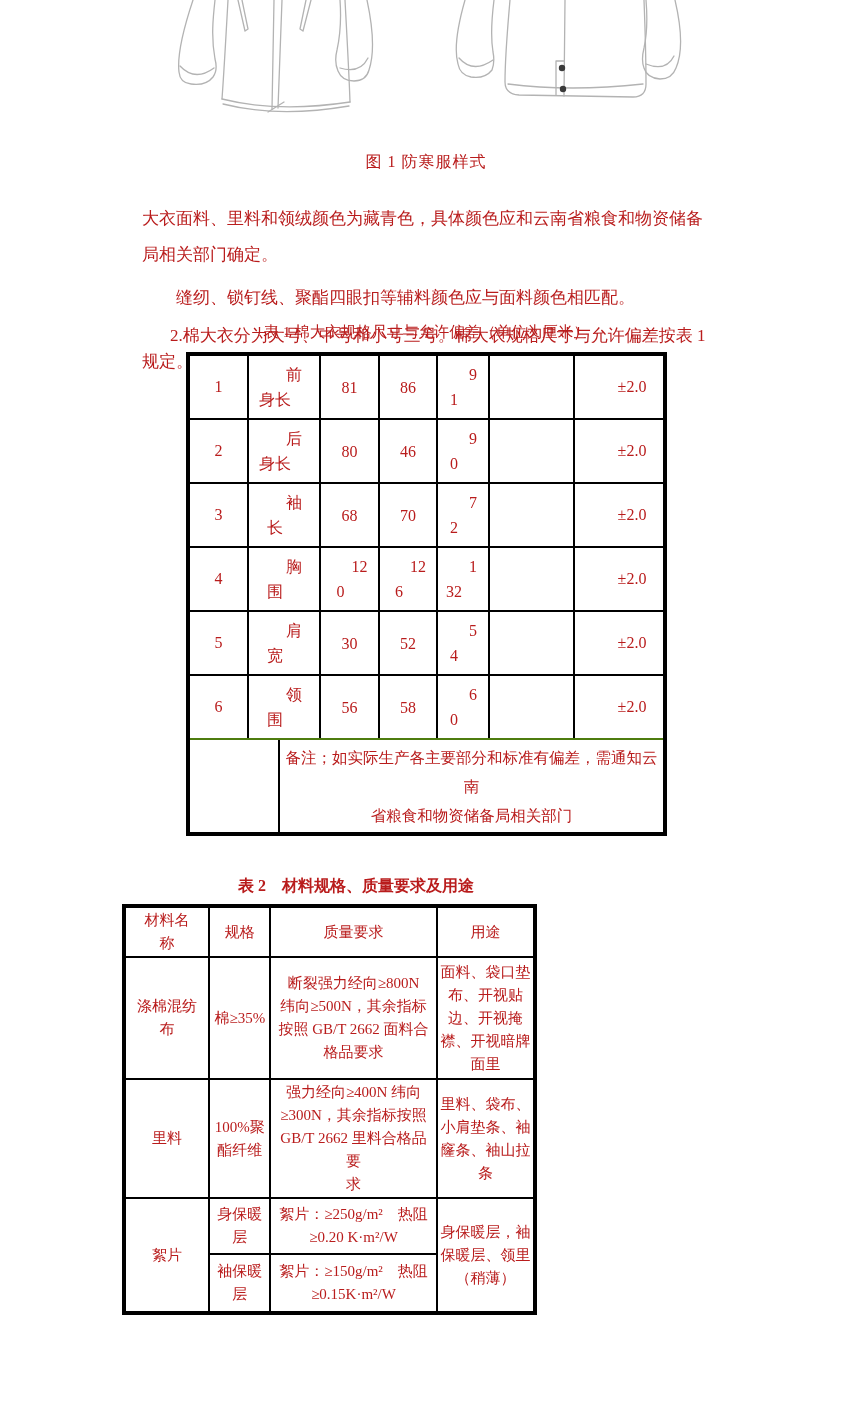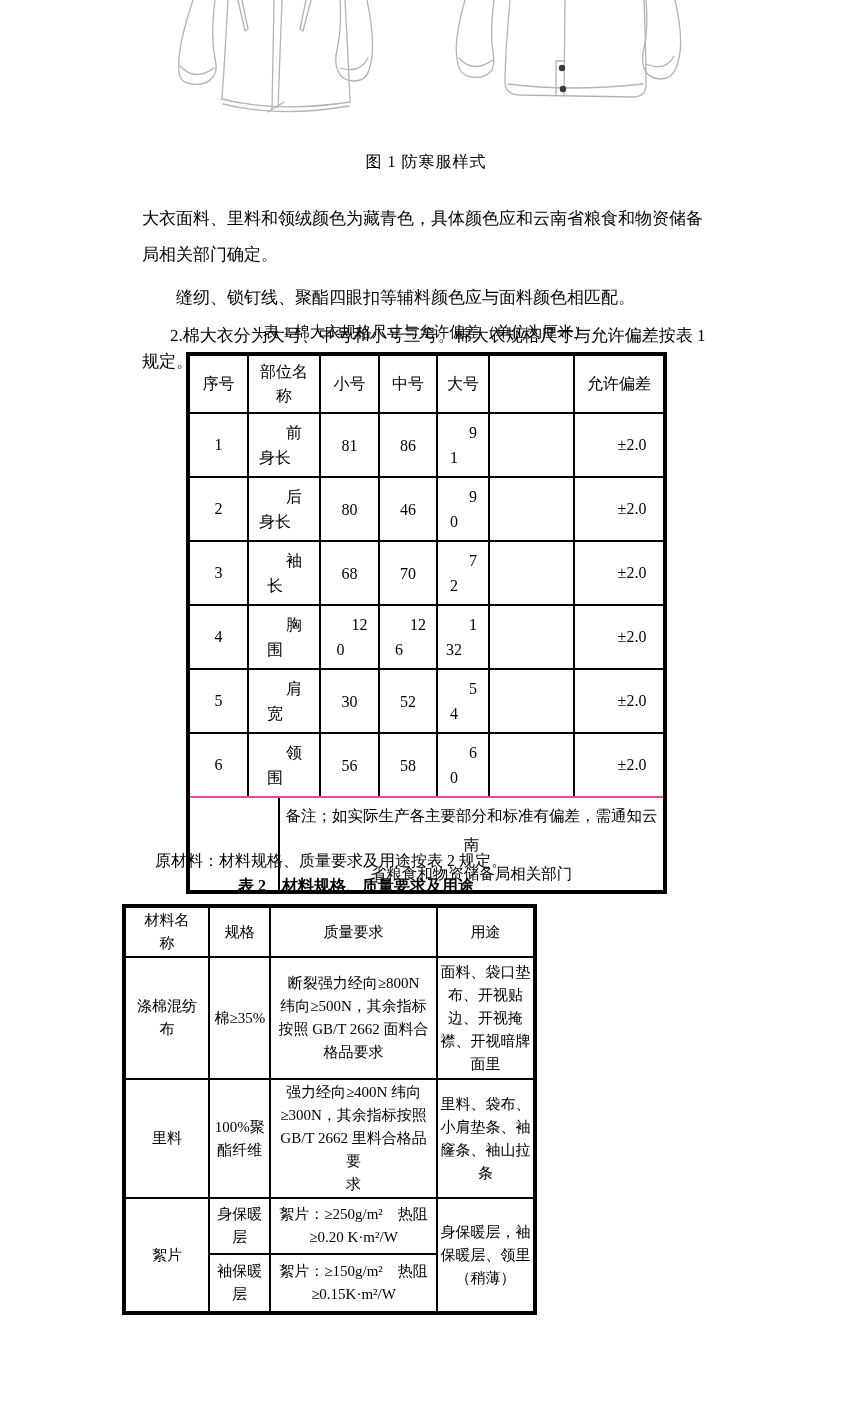--- a/index.html
+++ b/index.html
@@ -1,18 +1,18 @@
 <!DOCTYPE html>
 <html><head>
 <meta charset="utf-8">
 <style>
   html,body { margin:0; padding:0; background:#e8e8e8; }
   .page {
     position:relative; width:852px; height:1404px; margin:0 auto;
-    background:#ffffff; overflow:hidden; color:#000000;
+    background:#ffffff; overflow:hidden; color:#b91c1c;
     font-family:"Liberation Serif","DejaVu Serif",serif;
   }
   .coats { position:absolute; left:0; top:0; width:852px; height:125px; }
   .coat-svg { position:absolute; top:0; }
   .coat-left { left:162px; }
   .coat-right { left:440px; }
   .coat-svg path, .coat-svg polyline { fill:none; stroke:#b3b3b3; stroke-width:1.3; stroke-linecap:round; stroke-linejoin:round; }
   .fig-caption { position:absolute; top:152px; left:0; width:852px; text-align:center; font-size:16px; letter-spacing:1px; }
   .body-text { position:absolute; left:130px; top:189px; width:598px; font-size:17px; }
   .body-text p { margin:12px; }
@@ -31,21 +31,21 @@
   .t1-wrap td { height:62px; }
   col.c-no{width:58px} col.c-part{width:72px} col.c-s{width:59px} col.c-m{width:58px}
   col.c-l{width:52px} col.c-blank{width:85px} col.c-tol{width:89px}
   .narrow { display:inline-block; max-width:3.3em; line-height:24px; }
   .wrap2 { display:flex; flex-direction:column; align-items:center; justify-content:center; }
   .wrap2 span { line-height:25px; }
   .wrap2 .l2:empty { display:none; }
   .wrap2:has(.l2:not(:empty)) .l1 { transform:translateX(10px); }
   .wrap2:has(.l2:not(:empty)) .l2 { transform:translateX(-9px); }
   .tol-inner { display:inline-block; transform:translateX(13px); }
-  .t1-note-row { display:flex; border-top:2px solid #ec4899; min-height:53px; }
+  .t1-note-row { display:flex; border-top:2px solid #4d7c0f; min-height:53px; }
   .t1-note-a { width:88px; border-right:2px solid #000; flex:none; }
   .t1-note-b { flex:1; font-size:15.5px; line-height:29px; text-align:center;
                white-space:pre-line; padding:3px 2px 2px 2px; }
 
   .materials { position:absolute; left:130px; top:851px; width:600px; font-size:16px;
                text-indent:25px; margin:0; }
   .t2-caption { position:absolute; top:876px; left:0; width:712px; text-align:center;
                 font-size:16px; font-weight:bold; }
 
   
@@ -114,29 +114,20 @@
       <colgroup>
         <col class="c-no">
           <col class="c-part">
           <col class="c-s">
           <col class="c-m">
         <col class="c-l">
           <col class="c-blank">
           <col class="c-tol">
       </colgroup>
       <tbody>
-          <tr>
-        <th>序号</th>
-        <th><span class="narrow">部位名称</span></th>
-        <th>小号</th>
-        <th>中号</th>
-        <th>大号</th>
-        <th></th>
-        <th>允许偏差</th>
-      </tr>
       <tr>
         <td>1</td>
         <td>
               <div class="wrap2">
                 <span class="l1">前</span>
                 <span class="l2">身长</span>
               </div>
             </td>
         <td>
               <div class="wrap2">
@@ -296,21 +287,20 @@
       </tr>
     </tbody>
       </table>
     <div class="t1-note-row">
       <div class="t1-note-a"></div>
       <div class="t1-note-b">备注；如实际生产各主要部分和标准有偏差，需通知云南
 省粮食和物资储备局相关部门</div>
     </div>
   </div>
 
-  <p class="materials">原材料：材料规格、质量要求及用途按表 2 规定。</p>
 
   <div class="t2-caption">表 2　材料规格、质量要求及用途</div>
 
   <div class="t2-wrap">
     <table>
       <colgroup>
           <col class="t2-c1">
           <col class="t2-c2">
           <col class="t2-c3">
           <col class="t2-c4">

